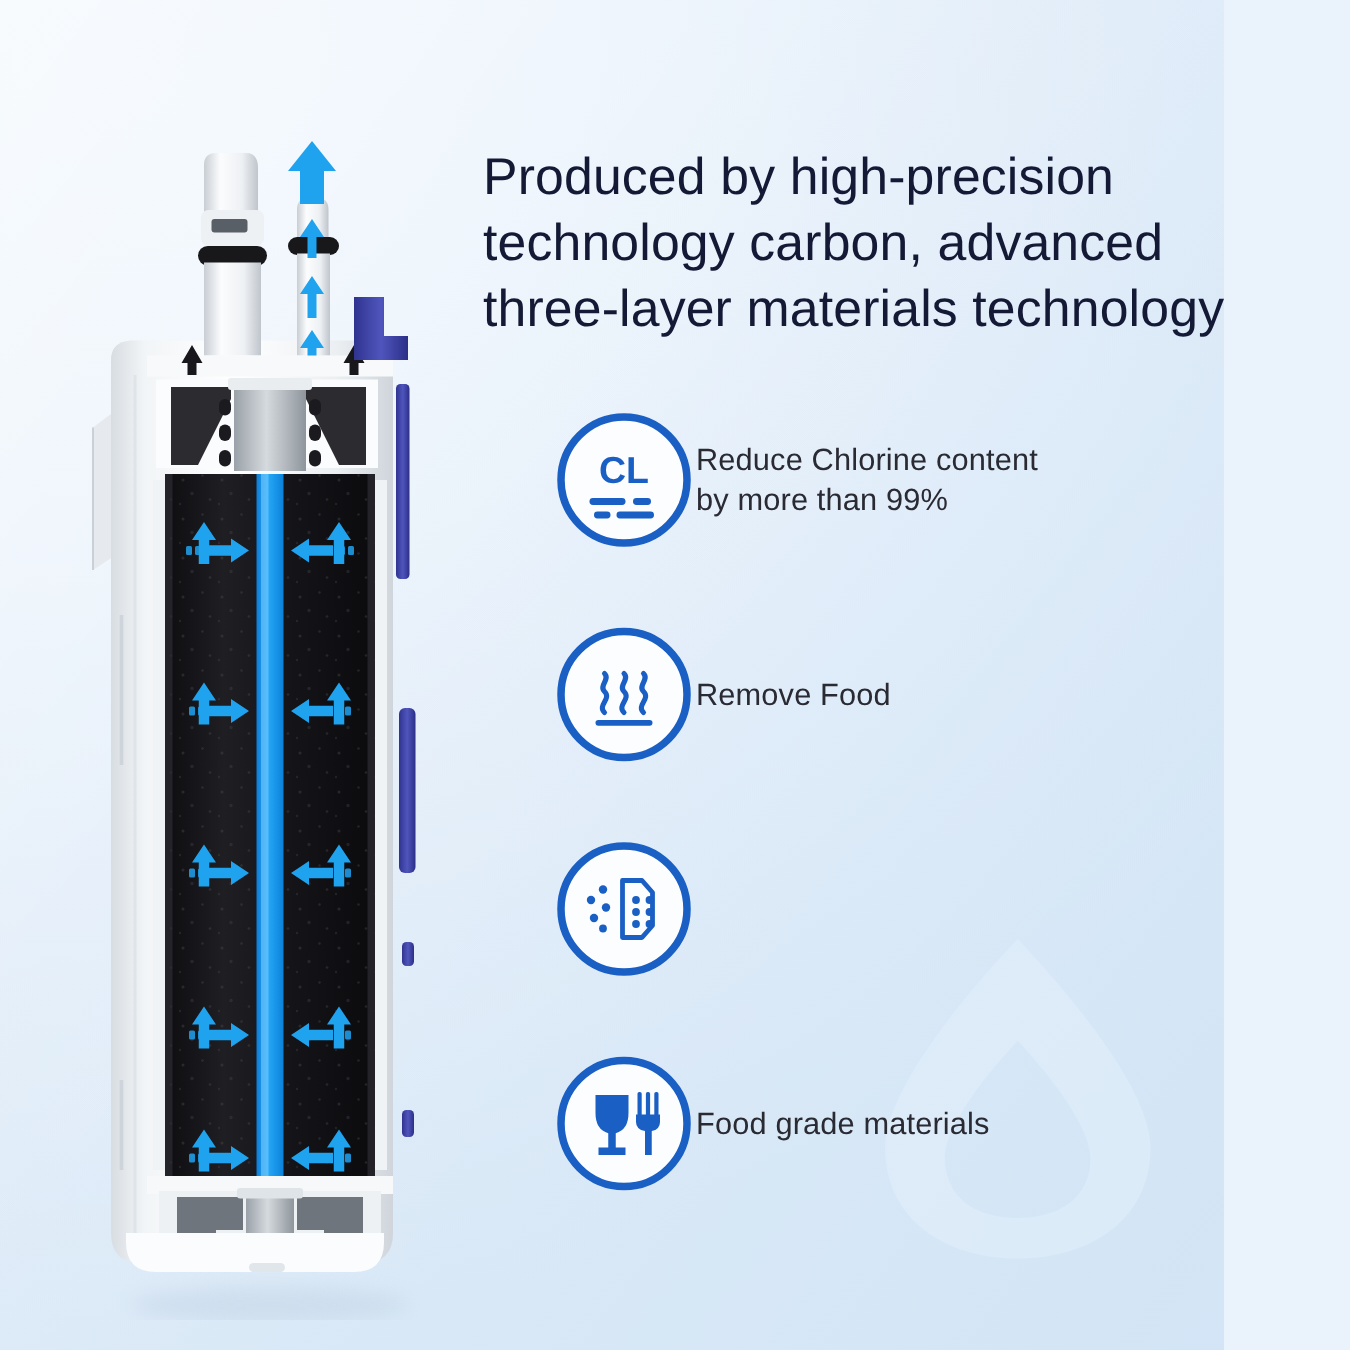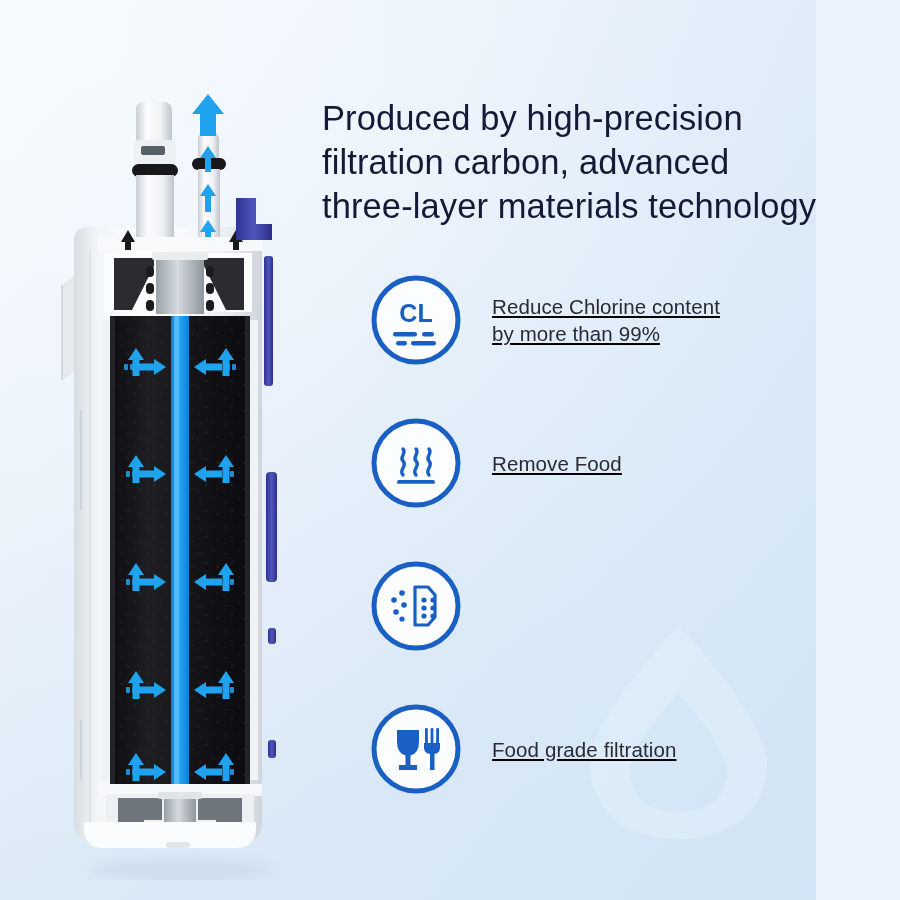--- a/index.html
+++ b/index.html
@@ -25,26 +25,26 @@
   .watermark{position:absolute;right:40px;bottom:55px;width:195px;height:225px;opacity:.62;}
   
   .heading{
     position:absolute;left:322px;top:96px;width:566px;
     font-size:34.5px;line-height:44px;letter-spacing:.1px;
     color:#141a35;font-weight:400;
     text-align:left;
   }
   .heading span{display:block;white-space:nowrap;}
   
-  .features{position:absolute;left:368px;top:272px;width:520px;text-decoration:underline;}
+  .features{position:absolute;left:368px;top:272px;width:520px;}
   .feature{display:flex;align-items:center;height:96px;margin-bottom:47px;}
   .feature:last-child{margin-bottom:0;}
   .icon-wrap{width:96px;height:96px;flex:0 0 96px;}
   .feat-label{
-    margin-left:28px;font-size:20.5px;line-height:27px;
+    font-size:20.5px;line-height:27px;
     color:#2a2a33;font-weight:400;letter-spacing:.1px;white-space:pre-line;
   }
   
   .product{position:absolute;left:40px;top:80px;width:280px;height:800px;}
   .shadow-el{filter:blur(6px);}
 </style>
 </head>
 <body>
 
 <div id="stage">
@@ -236,21 +236,21 @@
       <rect x="124" y="716" width="32" height="40" rx="3" fill="url(#innerG)"></rect>
       <rect x="118" y="712" width="44" height="7" rx="2" fill="#dfe4e8"></rect>
 
       <path d="M44 748 Q44 768 64 768 L196 768 Q216 768 216 748 L216 742 L44 742 Z" fill="#fbfcfd"></path>
       <rect x="126" y="762" width="24" height="6" rx="3" fill="#e1e6ea"></rect>
     </svg>
   </div>
 
   <div class="heading">
     <span>Produced by high-precision</span>
-    <span>filtration carbon, advanced</span>
+    <span>technology carbon, advanced</span>
     <span>three-layer materials technology</span>
   </div>
 
   <div class="features">
 
     <div class="feature">
       <div class="icon-wrap">
         <svg viewBox="0 0 96 96" width="96" height="96" aria-hidden="true">
           <circle cx="48" cy="48" r="42" fill="#fbfdff" stroke="#1a5fc4" stroke-width="5"></circle>
           <text x="48" y="50" text-anchor="middle" font-family="Liberation Sans, sans-serif" font-size="25" font-weight="700" fill="#1a5fc4">CL</text>
@@ -312,17 +312,17 @@
                    Q29 52 29 41 Z" fill="#1a5fc4"></path>
 
           <g fill="#1a5fc4">
             <rect x="57" y="27" width="2.8" height="17" rx="1.2"></rect>
             <rect x="62.6" y="27" width="2.8" height="17" rx="1.2"></rect>
             <rect x="68.2" y="27" width="2.8" height="17" rx="1.2"></rect>
             <path d="M56 42 L72 42 L72 47 Q72 52 66.5 53 L66.5 69 L62 69 L62 53 Q56 52 56 47 Z"></path>
           </g>
         </svg>
       </div>
-      <div class="feat-label">Food grade filtration</div>
+      <div class="feat-label">Food grade materials</div>
     </div>
 
   </div>
 </div>
 
 </body></html>

